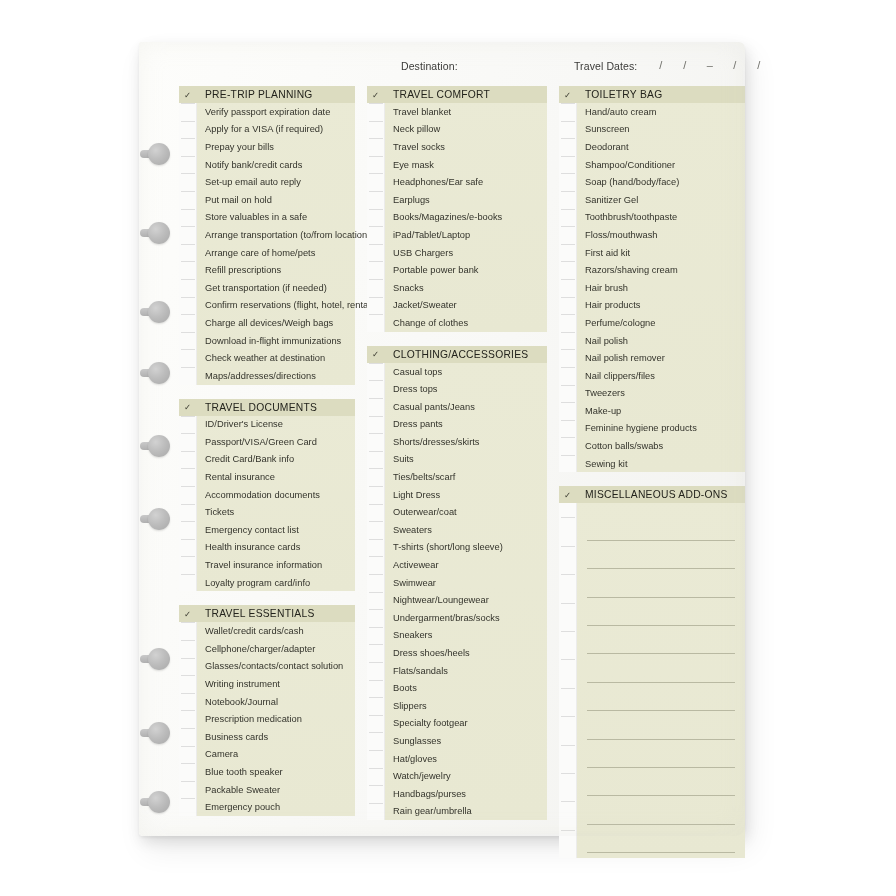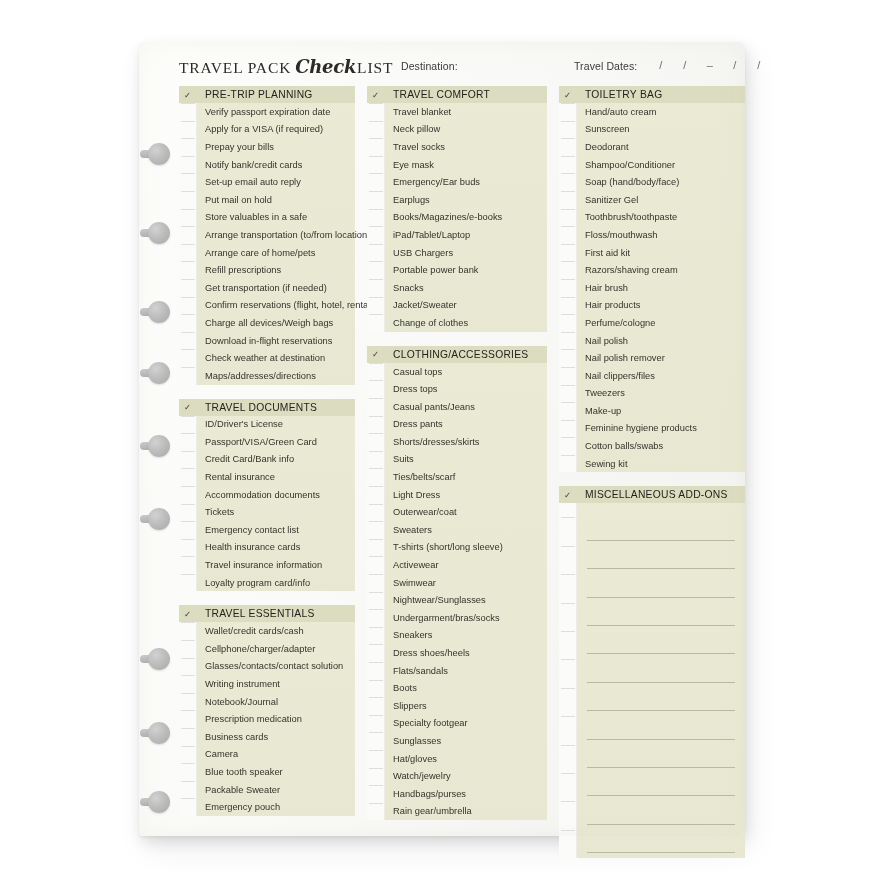--- a/index.html
+++ b/index.html
@@ -150,23 +150,20 @@
   .blanktop{height:14px;}
 </style>
 </head>
 <body>
 
 <div class="stage">
 
   <div class="sheet">
 
     <div class="top-row">
-      <div class="logo">
-        <span class="ser">TRAVEL PACK</span><span class="scr">Check</span><span class="ser">LIST</span>
-      </div>
       <div class="fieldlabel lbl-dest">Destination:</div>
       <div class="fieldlabel lbl-dates">Travel Dates:</div>
       <div class="dateslots"><span class="sl">/</span><span class="sl">/</span><span class="dsh">–</span><span class="sl">/</span><span class="sl">/</span></div>
     </div>
 
     <div class="col col-1">
         <div class="block">
           <div class="gutter">
             <div class="gline" style="top: 17px;"></div>
             <div class="gline" style="top: 34.6px;"></div>
@@ -196,21 +193,21 @@
             <div class="item">Notify bank/credit cards</div>
             <div class="item">Set-up email auto reply</div>
             <div class="item">Put mail on hold</div>
             <div class="item">Store valuables in a safe</div>
             <div class="item">Arrange transportation (to/from location)</div>
             <div class="item">Arrange care of home/pets</div>
             <div class="item">Refill prescriptions</div>
             <div class="item">Get transportation (if needed)</div>
             <div class="item">Confirm reservations (flight, hotel, rental)</div>
             <div class="item">Charge all devices/Weigh bags</div>
-            <div class="item">Download in-flight reservations</div>
+            <div class="item">Download in-flight immunizations</div>
             <div class="item">Check weather at destination</div>
             <div class="item">Maps/addresses/directions</div>
           </div>
         </div>
         <div class="block">
           <div class="gutter">
             <div class="gline" style="top: 17px;"></div>
             <div class="gline" style="top: 34.6px;"></div>
             <div class="gline" style="top: 52.2px;"></div>
             <div class="gline" style="top: 69.8px;"></div>
@@ -290,21 +287,21 @@
           </div>
           <div class="blockbody">
             <div class="hdr">
               <div class="chk">✓</div>
               <div class="htxt">TRAVEL COMFORT</div>
             </div>
             <div class="item">Travel blanket</div>
             <div class="item">Neck pillow</div>
             <div class="item">Travel socks</div>
             <div class="item">Eye mask</div>
-            <div class="item">Emergency/Ear buds</div>
+            <div class="item">Headphones/Ear safe</div>
             <div class="item">Earplugs</div>
             <div class="item">Books/Magazines/e-books</div>
             <div class="item">iPad/Tablet/Laptop</div>
             <div class="item">USB Chargers</div>
             <div class="item">Portable power bank</div>
             <div class="item">Snacks</div>
             <div class="item">Jacket/Sweater</div>
             <div class="item">Change of clothes</div>
           </div>
         </div>
@@ -348,21 +345,21 @@
             <div class="item">Dress pants</div>
             <div class="item">Shorts/dresses/skirts</div>
             <div class="item">Suits</div>
             <div class="item">Ties/belts/scarf</div>
             <div class="item">Light Dress</div>
             <div class="item">Outerwear/coat</div>
             <div class="item">Sweaters</div>
             <div class="item">T-shirts (short/long sleeve)</div>
             <div class="item">Activewear</div>
             <div class="item">Swimwear</div>
-            <div class="item">Nightwear/Sunglasses</div>
+            <div class="item">Nightwear/Loungewear</div>
             <div class="item">Undergarment/bras/socks</div>
             <div class="item">Sneakers</div>
             <div class="item">Dress shoes/heels</div>
             <div class="item">Flats/sandals</div>
             <div class="item">Boots</div>
             <div class="item">Slippers</div>
             <div class="item">Specialty footgear</div>
             <div class="item">Sunglasses</div>
             <div class="item">Hat/gloves</div>
             <div class="item">Watch/jewelry</div>

